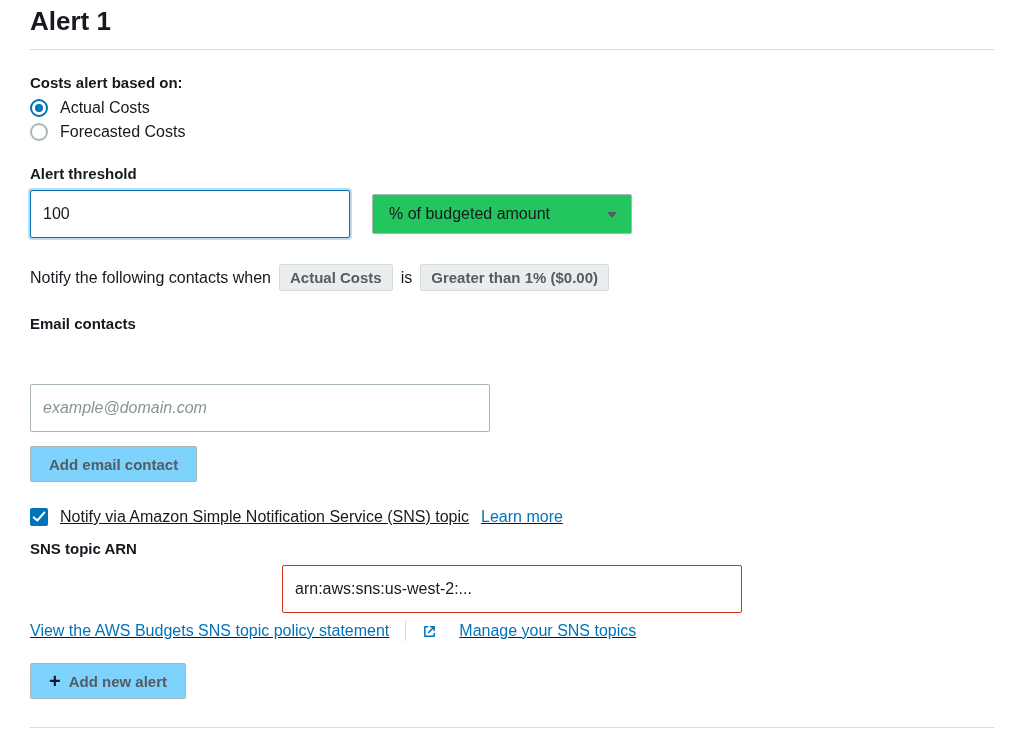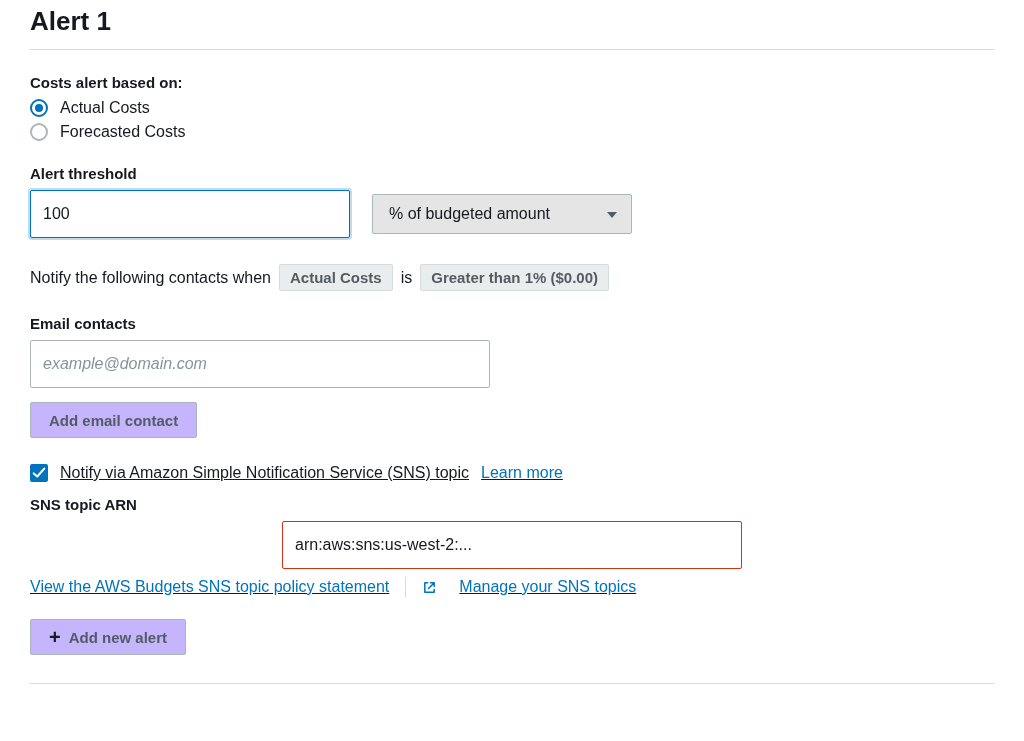--- a/index.html
+++ b/index.html
@@ -70,21 +70,21 @@
   .text-input::placeholder { color: #879596; font-style: italic; }
   .select {
     height: 40px;
     border: 1px solid #aab7b8;
     border-radius: 2px;
     padding: 0 40px 0 16px;
     font-size: 16px;
     color: #16191f;
     display: flex; align-items: center;
     position: relative;
-    background: #e5e5e5;
+    background: #22c55e;
     min-width: 260px;
   }
   .caret {
     position: absolute; right: 14px; top: 50%; transform: translateY(-35%);
     width: 0; height: 0;
     border-left: 5px solid transparent;
     border-right: 5px solid transparent;
     border-top: 6px solid #545b64;
   }
   .notify-line {
@@ -97,21 +97,21 @@
     border: 1px solid #d5dbdb;
     padding: 4px 10px;
     font-weight: 700;
     color: #545b64;
     font-size: 15px;
     border-radius: 2px;
   }
   .btn {
     height: 36px;
     border: 1px solid #aab7b8;
-    background: #c4b5fd;
+    background: #7dd3fc;
     color: #545b64;
     font-weight: 700;
     font-size: 15px;
     padding: 0 18px;
     display: inline-flex; align-items: center; gap: 8px;
     border-radius: 2px;
     cursor: pointer;
   }
   .checkbox-row {
     display: flex; align-items: center; gap: 12px;
@@ -170,21 +170,21 @@
 </div>
 
 <div class="notify-line">
   <span>Notify the following contacts when</span>
   <span class="chip">Actual Costs</span>
   <span>is</span>
   <span class="chip">Greater than 1% ($0.00)</span>
 </div>
 
 <div class="label">Email contacts</div>
-<input class="text-input" style="width: 460px;" placeholder="example@domain.com">
+<input class="text-input" style="width: 460px; margin-top: 44px;" placeholder="example@domain.com">
 <div style="margin-top:14px">
   <button class="btn">
     <span>Add email contact</span>
   </button>
 </div>
 
 <div class="checkbox-row">
   <span class="checkbox">
     <svg viewBox="0 0 16 16">
         <path d="M2 8.5 L6 12 L14 3" stroke="#fff" stroke-width="2.4" fill="none" stroke-linecap="round" stroke-linejoin="round"></path>

